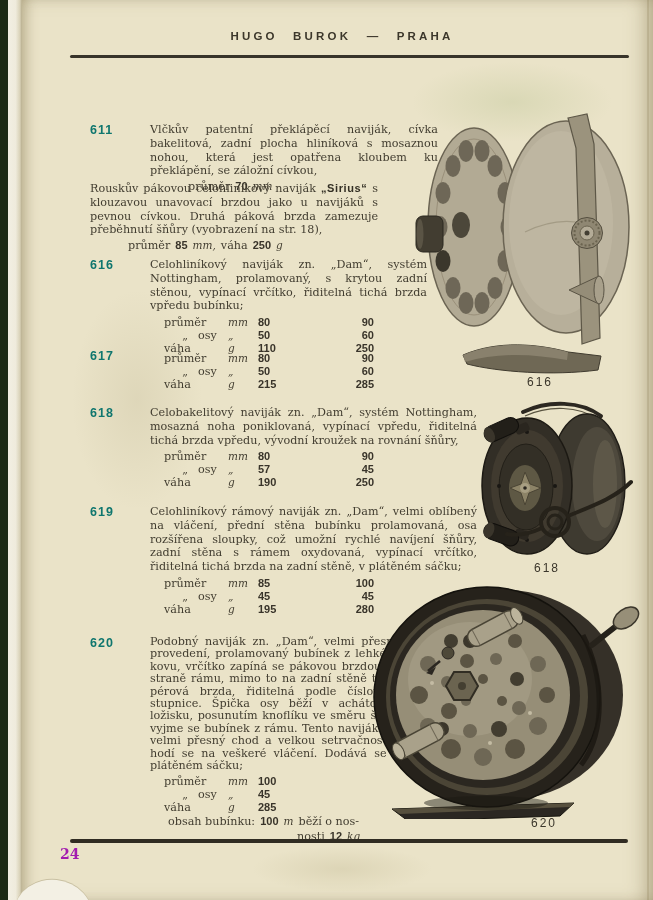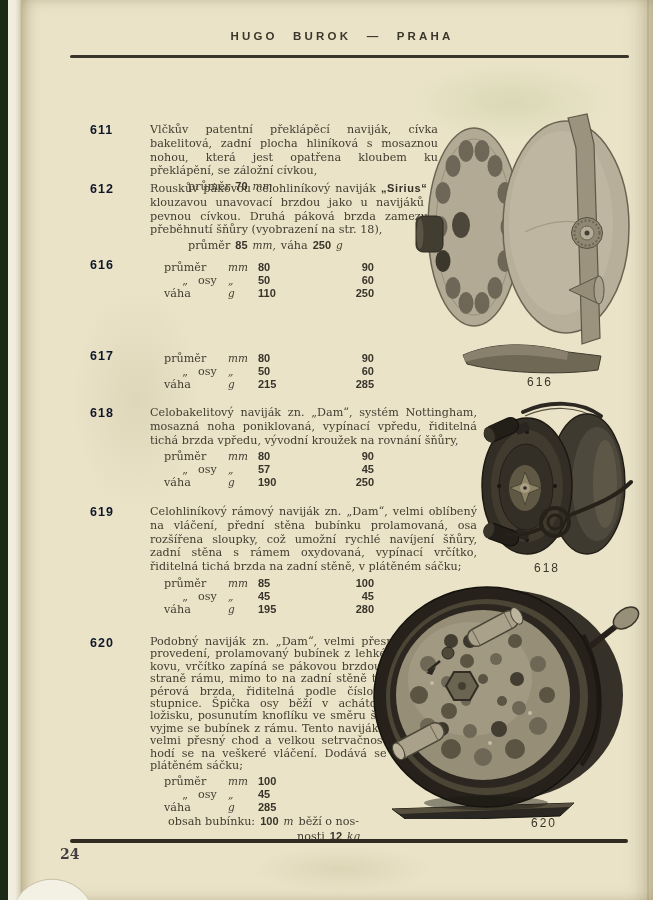--- a/index.html
+++ b/index.html
@@ -23,21 +23,21 @@
     border-radius:50% 50% 0 0/100% 100% 0 0;transform:rotate(6deg);box-shadow:0 -1px 0 #c9c0a2}
 
   .running-head{position:absolute;left:40px;top:30px;width:560px;text-align:center;
     font:700 11.5px "Liberation Sans",sans-serif;letter-spacing:3.2px;word-spacing:9px;color:#3c372b}
   .head-rule{position:absolute;left:48px;top:55px;width:559px;height:3px;background:#38342a;border-radius:2px}
   .title{position:absolute;left:106px;top:83px;margin:0;
     font:700 20px "Liberation Sans",sans-serif;letter-spacing:.6px;word-spacing:6px;color:#2f2b21}
 
   .item{position:absolute;left:68px;display:flex}
   .num{flex:0 0 60px;width:60px;font:700 12.5px/13.8px "Liberation Sans",sans-serif;
-    letter-spacing:1px;color:#0f172a;padding-top:1px}
+    letter-spacing:1px;color:#0f766e;padding-top:1px}
   .ibody{color:#423d30;font:11.2px/13.8px "DejaVu Serif",serif;text-align:justify}
   .desc{margin:0}
   .brand{font:700 11px "Liberation Sans",sans-serif;letter-spacing:.6px;white-space:nowrap;color:#332f24}
   .specline{padding-left:38px;margin-top:2px;white-space:nowrap}
   .specline span{margin-right:5px}
   .seg-label{font:11.2px "DejaVu Serif",serif}
   .seg-value{font:700 11px "Liberation Sans",sans-serif;color:#39342a}
   .seg-unit{font:italic 10.5px "DejaVu Serif",serif}
   .spec-table{margin-top:3px}
   .srow{display:flex;align-items:baseline;line-height:12.4px}
@@ -53,21 +53,21 @@
   .suppl span{margin-right:5px}
   .suppl.l1{padding-left:18px}
   .suppl.l2{padding-left:147px}
 
   .fig{position:absolute;margin:0;padding:0}
   .fig svg{display:block;width:100%;height:100%}
   .fig-cap{position:absolute;width:80px;text-align:center;
     font:12px "Liberation Sans",sans-serif;letter-spacing:2px;color:#3b362b}
 
   .foot-rule{position:absolute;left:48px;top:839px;width:558px;height:4px;background:#302c22;border-radius:2px}
-  .page-num{position:absolute;left:38px;top:846px;font:700 14px "DejaVu Serif",serif;color:#404040}
+  .page-num{position:absolute;left:38px;top:846px;font:700 14px "DejaVu Serif",serif;color:#a21caf}
 </style>
 </head>
 <body>
 
 <div class="page-edge"></div>
 
 <div class="page">
   <div class="blotch b1"></div>
   <div class="blotch b2"></div>
   <div class="blotch b3"></div>
@@ -77,30 +77,30 @@
 
   <section class="item" style="top:123px">
     <div class="num">611</div>
     <div class="ibody" style="width:288px">
       <p class="desc">Vlčkův patentní překlápěcí naviják, cívka bakelitová, zadní plocha hliníková s mosaznou nohou, která jest opatřena kloubem ku překlápění, se záložní cívkou,</p>
       <div class="specline"><span class="seg-label">průměr</span><span class="seg-value">70</span><span class="seg-unit">mm</span></div>
     </div>
   </section>
 
   <section class="item" style="top:182px">
-    <div class="num">612</div>
     <div class="ibody" style="width:288px">
       <p class="desc"><span>Rouskův pákovou celohliníkový naviják </span><b class="brand">„Sirius“</b><span> s klouzavou unavovací brzdou jako u navijáků s pevnou cívkou. Druhá páková brzda zamezuje přeběhnutí šňůry (vyobrazení na str. 18),</span></p>
       <div class="specline"><span class="seg-label">průměr</span><span class="seg-value">85</span><span class="seg-unit">mm,</span><span class="seg-label">váha</span><span class="seg-value">250</span><span class="seg-unit">g</span></div>
     </div>
   </section>
 
   <section class="item" style="top:258px">
     <div class="num">616</div>
     <div class="ibody" style="width:277px">
+      <p class="desc">Celohliníkový naviják zn. „Dam“, systém Nottingham, prolamovaný, s krytou zadní stěnou, vypínací vrčítko, řiditelná tichá brzda vpředu bubínku;</p>
       <div class="spec-table">
           <div class="srow">
             <span class="c-label">průměr</span>
             <span class="c-sub"></span>
             <span class="c-unit">mm</span>
             <span class="c-a">80</span>
             <span class="c-b">90</span>
           </div>
           <div class="srow">
             <span class="c-label dit">„</span>

